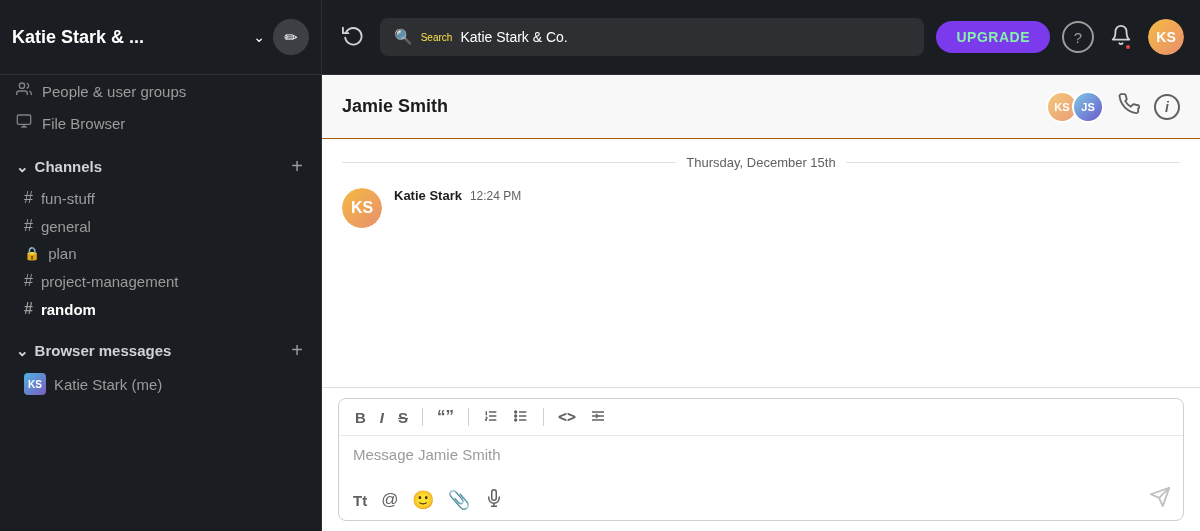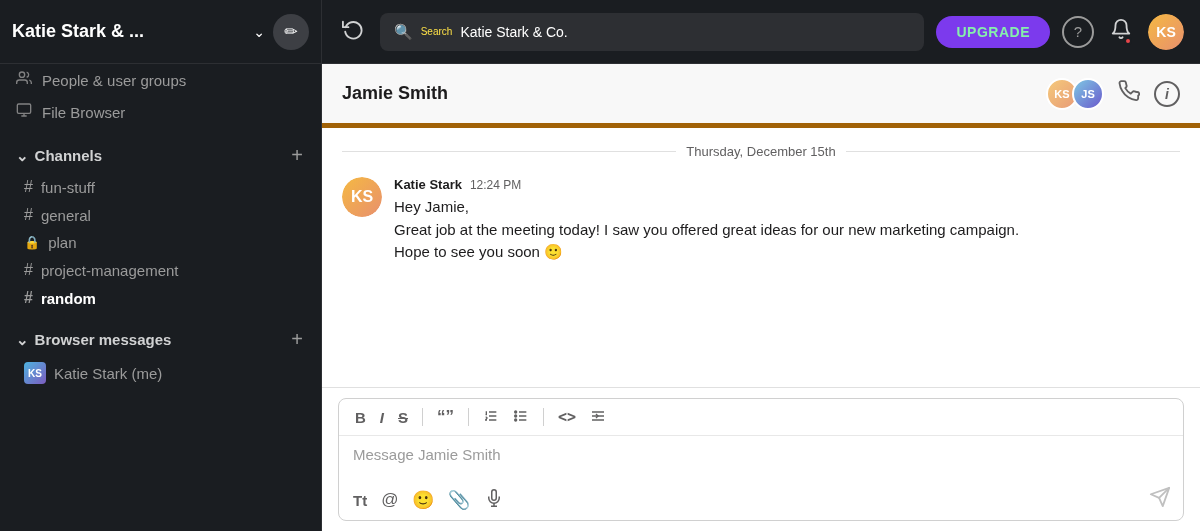--- a/index.html
+++ b/index.html
@@ -1,19 +1,19 @@
 <!DOCTYPE html>
 <html><head>
   <meta charset="utf-8">
   <style>
     * { box-sizing: border-box; margin: 0; padding: 0; }
     body { font-family: -apple-system, BlinkMacSystemFont, 'Segoe UI', sans-serif; background: #1a1d21; color: #d1d2d3; display: flex; flex-direction: column; height: 531px; width: 1200px; overflow: hidden; }
 
     
-    .topbar { background: #1a1d21; display: flex; align-items: center; height: 64px; border-bottom: 1px solid #2d2f33; }
+    .topbar { background: #1a1d21; display: flex; align-items: center; height: 75px; border-bottom: 1px solid #2d2f33; }
     .topbar-left { width: 322px; min-width: 322px; display: flex; align-items: center; padding: 0 12px; border-right: 1px solid #2d2f33; height: 100%; }
     .workspace-name { color: #fff; font-size: 18px; font-weight: 700; flex: 1; overflow: hidden; text-overflow: ellipsis; white-space: nowrap; }
     .workspace-chevron { color: #fff; margin-left: 6px; font-size: 14px; cursor: pointer; }
     .edit-btn { width: 36px; height: 36px; border-radius: 50%; background: #3d3f44; border: none; color: #fff; font-size: 16px; cursor: pointer; display: flex; align-items: center; justify-content: center; margin-left: 8px; }
 
     .topbar-right { flex: 1; display: flex; align-items: center; padding: 0 16px; gap: 12px; }
     .history-btn { background: none; border: none; color: #d1d2d3; cursor: pointer; font-size: 20px; padding: 4px; }
     .search-bar { flex: 1; max-width: 560px; background: #2d2f33; border-radius: 8px; display: flex; align-items: center; padding: 0 14px; height: 38px; gap: 8px; cursor: text; }
     .search-icon { color: #9b9b9b; font-size: 15px; }
     .search-text { color: #fde047; font-size: 10px; }
@@ -37,21 +37,21 @@
     .sidebar-section-btn { background: none; border: none; color: #9b9b9b; font-size: 20px; cursor: pointer; padding: 2px; }
     .channel-item { display: flex; align-items: center; padding: 5px 16px 5px 24px; cursor: pointer; gap: 8px; font-size: 15px; color: #9b9b9b; }
     .channel-item.bold { color: #fff; font-weight: 700; }
     .channel-prefix { font-size: 16px; color: #9b9b9b; }
     .lock-prefix { font-size: 13px; color: #9b9b9b; }
     .dm-item { display: flex; align-items: center; padding: 5px 16px 5px 24px; cursor: pointer; gap: 8px; font-size: 15px; color: #9b9b9b; }
     .dm-avatar { width: 22px; height: 22px; border-radius: 4px; background: linear-gradient(135deg, #4eb3e0, #7c5cbf); display: flex; align-items: center; justify-content: center; font-size: 10px; color: #fff; font-weight: 700; flex-shrink: 0; }
 
     
     .main-content { flex: 1; background: #fff; display: flex; flex-direction: column; overflow: hidden; }
-    .chat-header { background: #f8f8f8; border-bottom: 5px solid #a16207; padding: 12px 20px; display: flex; align-items: center; min-height: 64px; }
+    .chat-header { background: #f8f8f8; border-bottom: 1px solid #a16207; padding: 12px 20px; display: flex; align-items: center; min-height: 64px; }
     .chat-title { font-size: 18px; font-weight: 700; color: #1d1c1d; flex: 1; }
     .header-actions { display: flex; align-items: center; gap: 14px; }
     .header-avatars { display: flex; }
     .header-avatar { width: 32px; height: 32px; border-radius: 50%; overflow: hidden; margin-left: -6px; border: 2px solid #fff; }
     .header-avatar-1 { background: linear-gradient(135deg, #f5b942, #e8906e); }
     .header-avatar-2 { background: linear-gradient(135deg, #4eb3e0, #7c5cbf); text-align: right; }
     .phone-btn { background: none; border: none; cursor: pointer; color: #616061; font-size: 20px; }
     .info-btn { width: 26px; height: 26px; border-radius: 50%; border: 2px solid #616061; background: none; color: #616061; font-size: 14px; cursor: pointer; display: flex; align-items: center; justify-content: center; font-style: italic; font-weight: 700; }
 
     
@@ -203,25 +203,20 @@
         <span>Thursday, December 15th</span>
       </div>
       <div class="message-row">
         <div class="msg-avatar">
           <div class="msg-avatar-inner">KS</div>
         </div>
         <div class="msg-body">
           <div class="msg-header">
             <span class="msg-sender">Katie Stark</span>
             <span class="msg-time">12:24 PM</span>
-          </div>
-          <div class="msg-text">
-            <div>Hey Jamie,</div>
-            <div>Great job at the meeting today! I saw you offered great ideas for our new marketing campaign.</div>
-            <div>Hope to see you soon 🙂</div>
           </div>
         </div>
       </div>
     </div>
 
     <div class="composer-area">
       <div class="composer-box">
         <div class="composer-toolbar">
           <button class="toolbar-btn" style="font-weight:900;">B</button>
           <button class="toolbar-btn" style="font-style:italic;">I</button>

